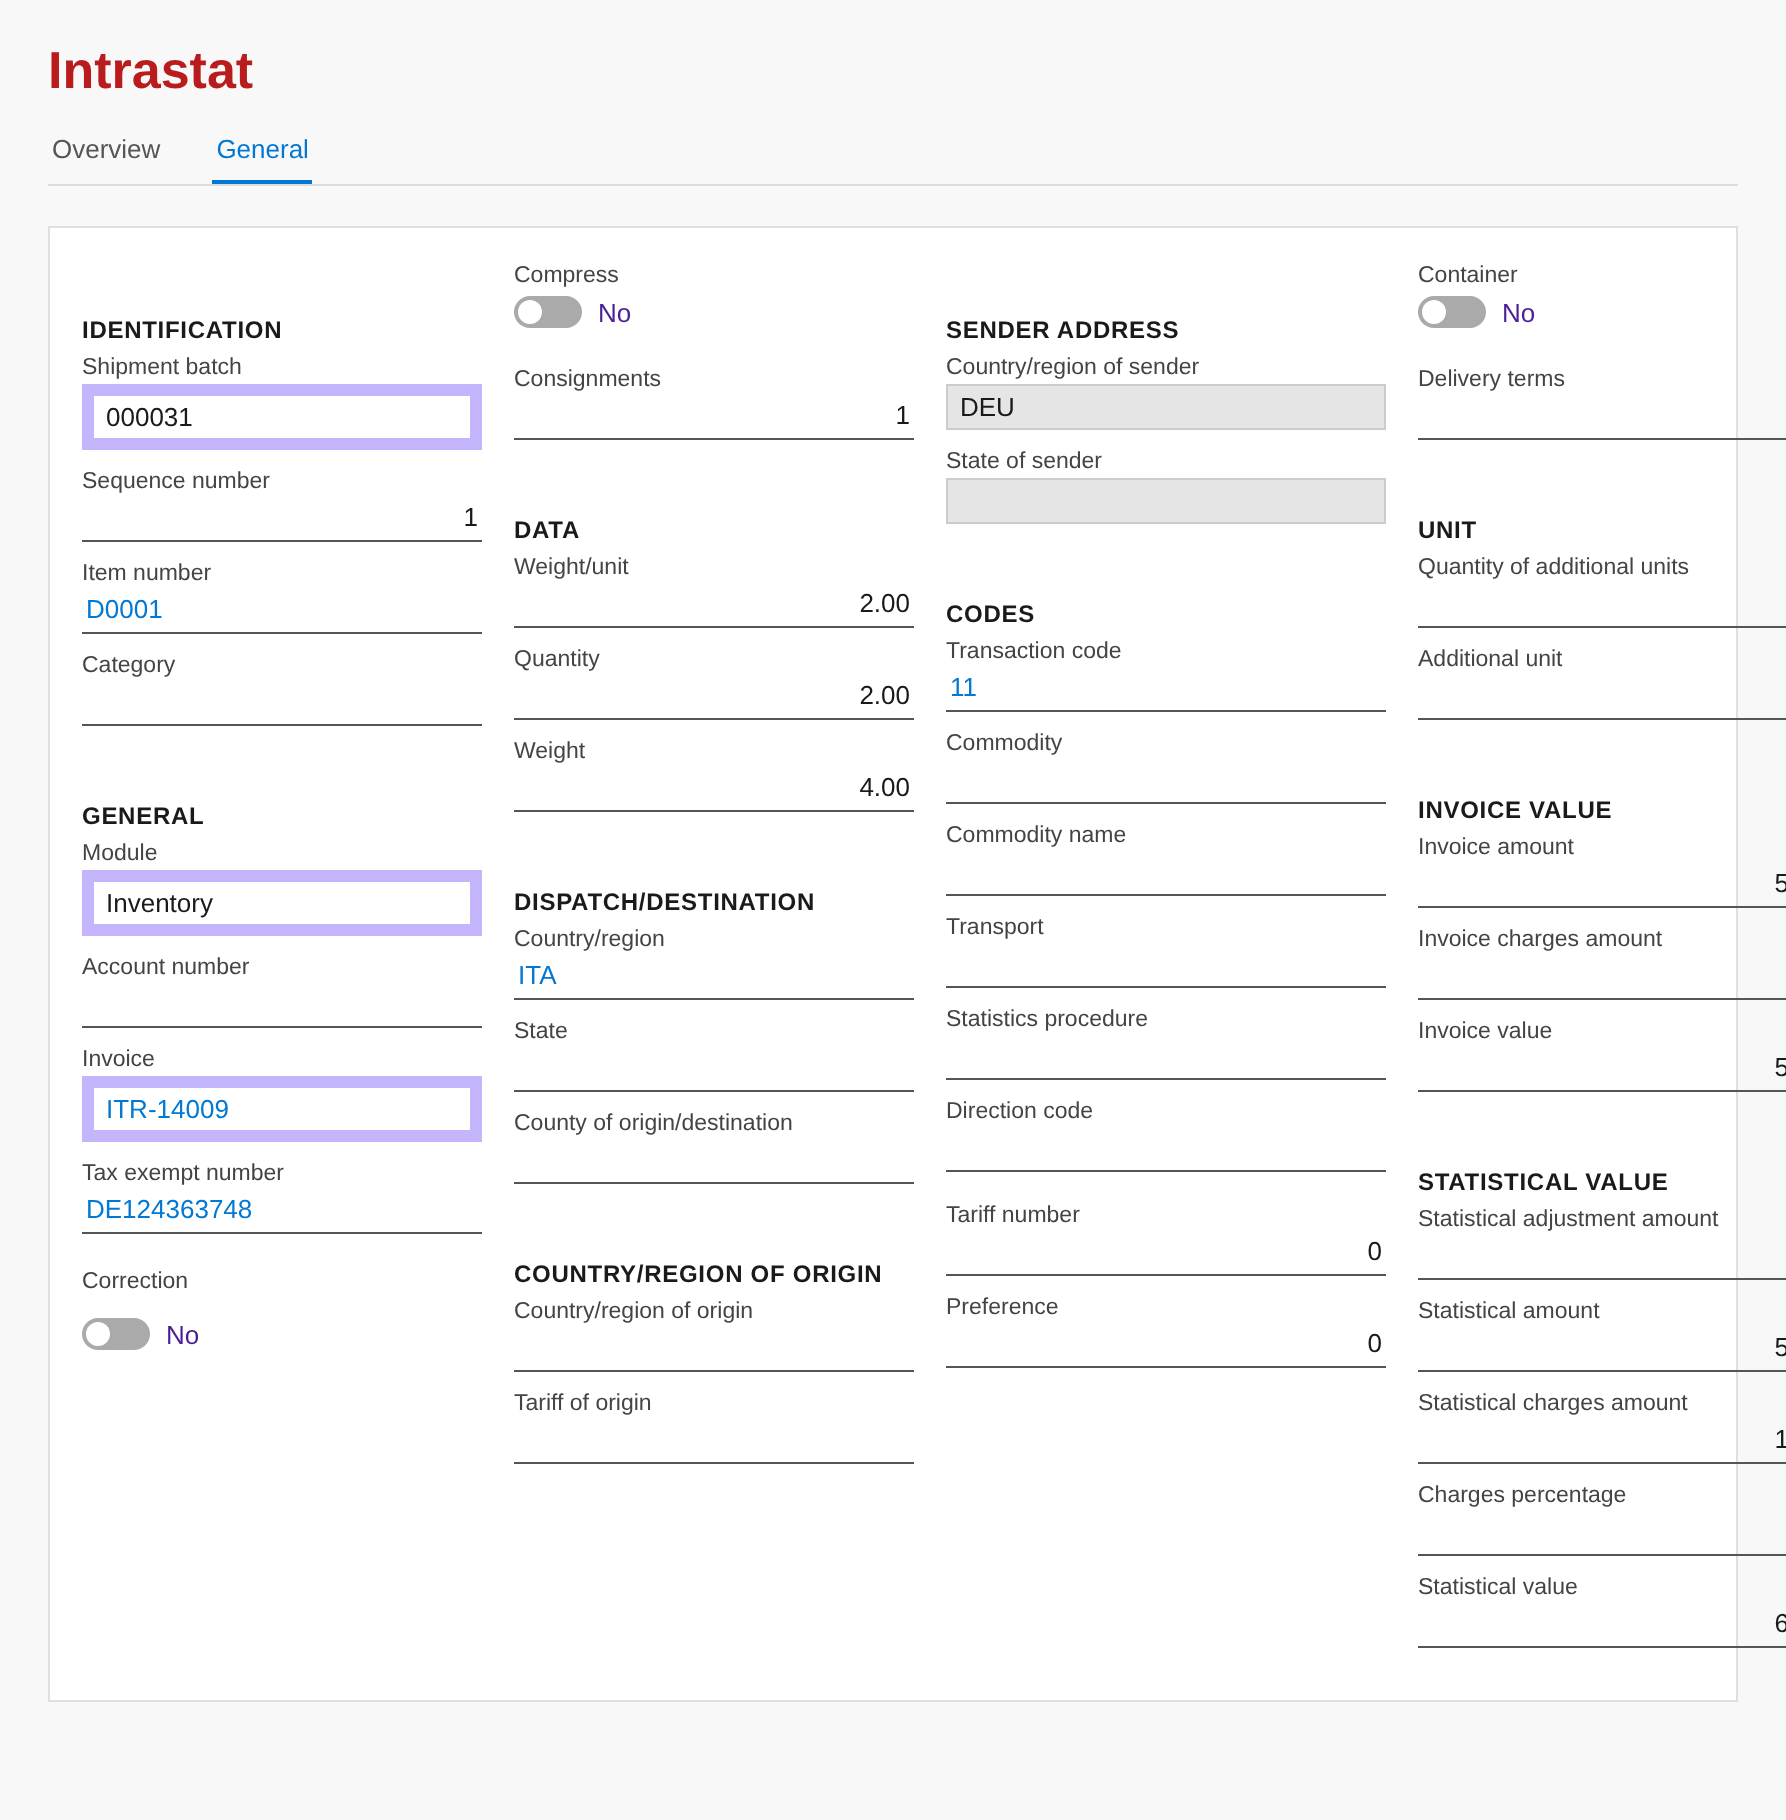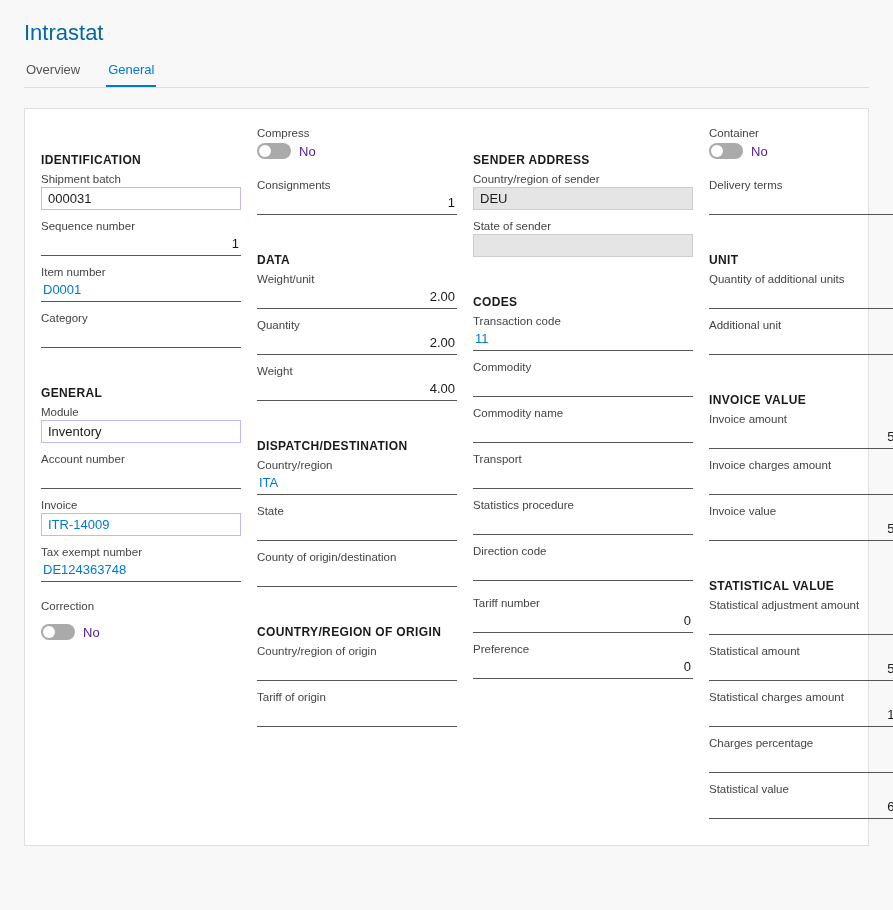--- a/index.html
+++ b/index.html
@@ -4,23 +4,23 @@
   <style>
     * { box-sizing: border-box; margin: 0; padding: 0; }
     body {
       font-family: 'Segoe UI', Arial, sans-serif;
       font-size: 13px;
       background: #f8f8f8;
       color: #1a1a1a;
       padding: 20px 24px;
     }
     h1 {
-      font-size: 22px;
-      font-weight: 400;
-      color: #0369a1;
+      font-size: 26px;
+      font-weight: 700;
+      color: #b91c1c;
       margin-bottom: 10px;
     }
     .tabs {
       display: flex;
       gap: 24px;
       border-bottom: 1px solid #ddd;
       margin-bottom: 20px;
       text-align: center;
     }
     .tab {
@@ -73,21 +73,21 @@
       color: #1a1a1a;
       border-bottom: 1px solid #555;
       padding: 2px 2px 3px;
       min-height: 22px;
       background: transparent;
     }
     .field-value.blue {
       color: #0078d4;
     }
     .field-value.input-style {
-      border: 1px solid #c4b5fd;
+      border: 6px solid #c4b5fd;
       padding: 3px 6px;
       background: #fff;
     }
     .field-value.gray-bg {
       background: #e5e5e5;
       border: 1px solid #ccc;
       padding: 3px 6px;
     }
     .field-value.right-align {
       text-align: right;

